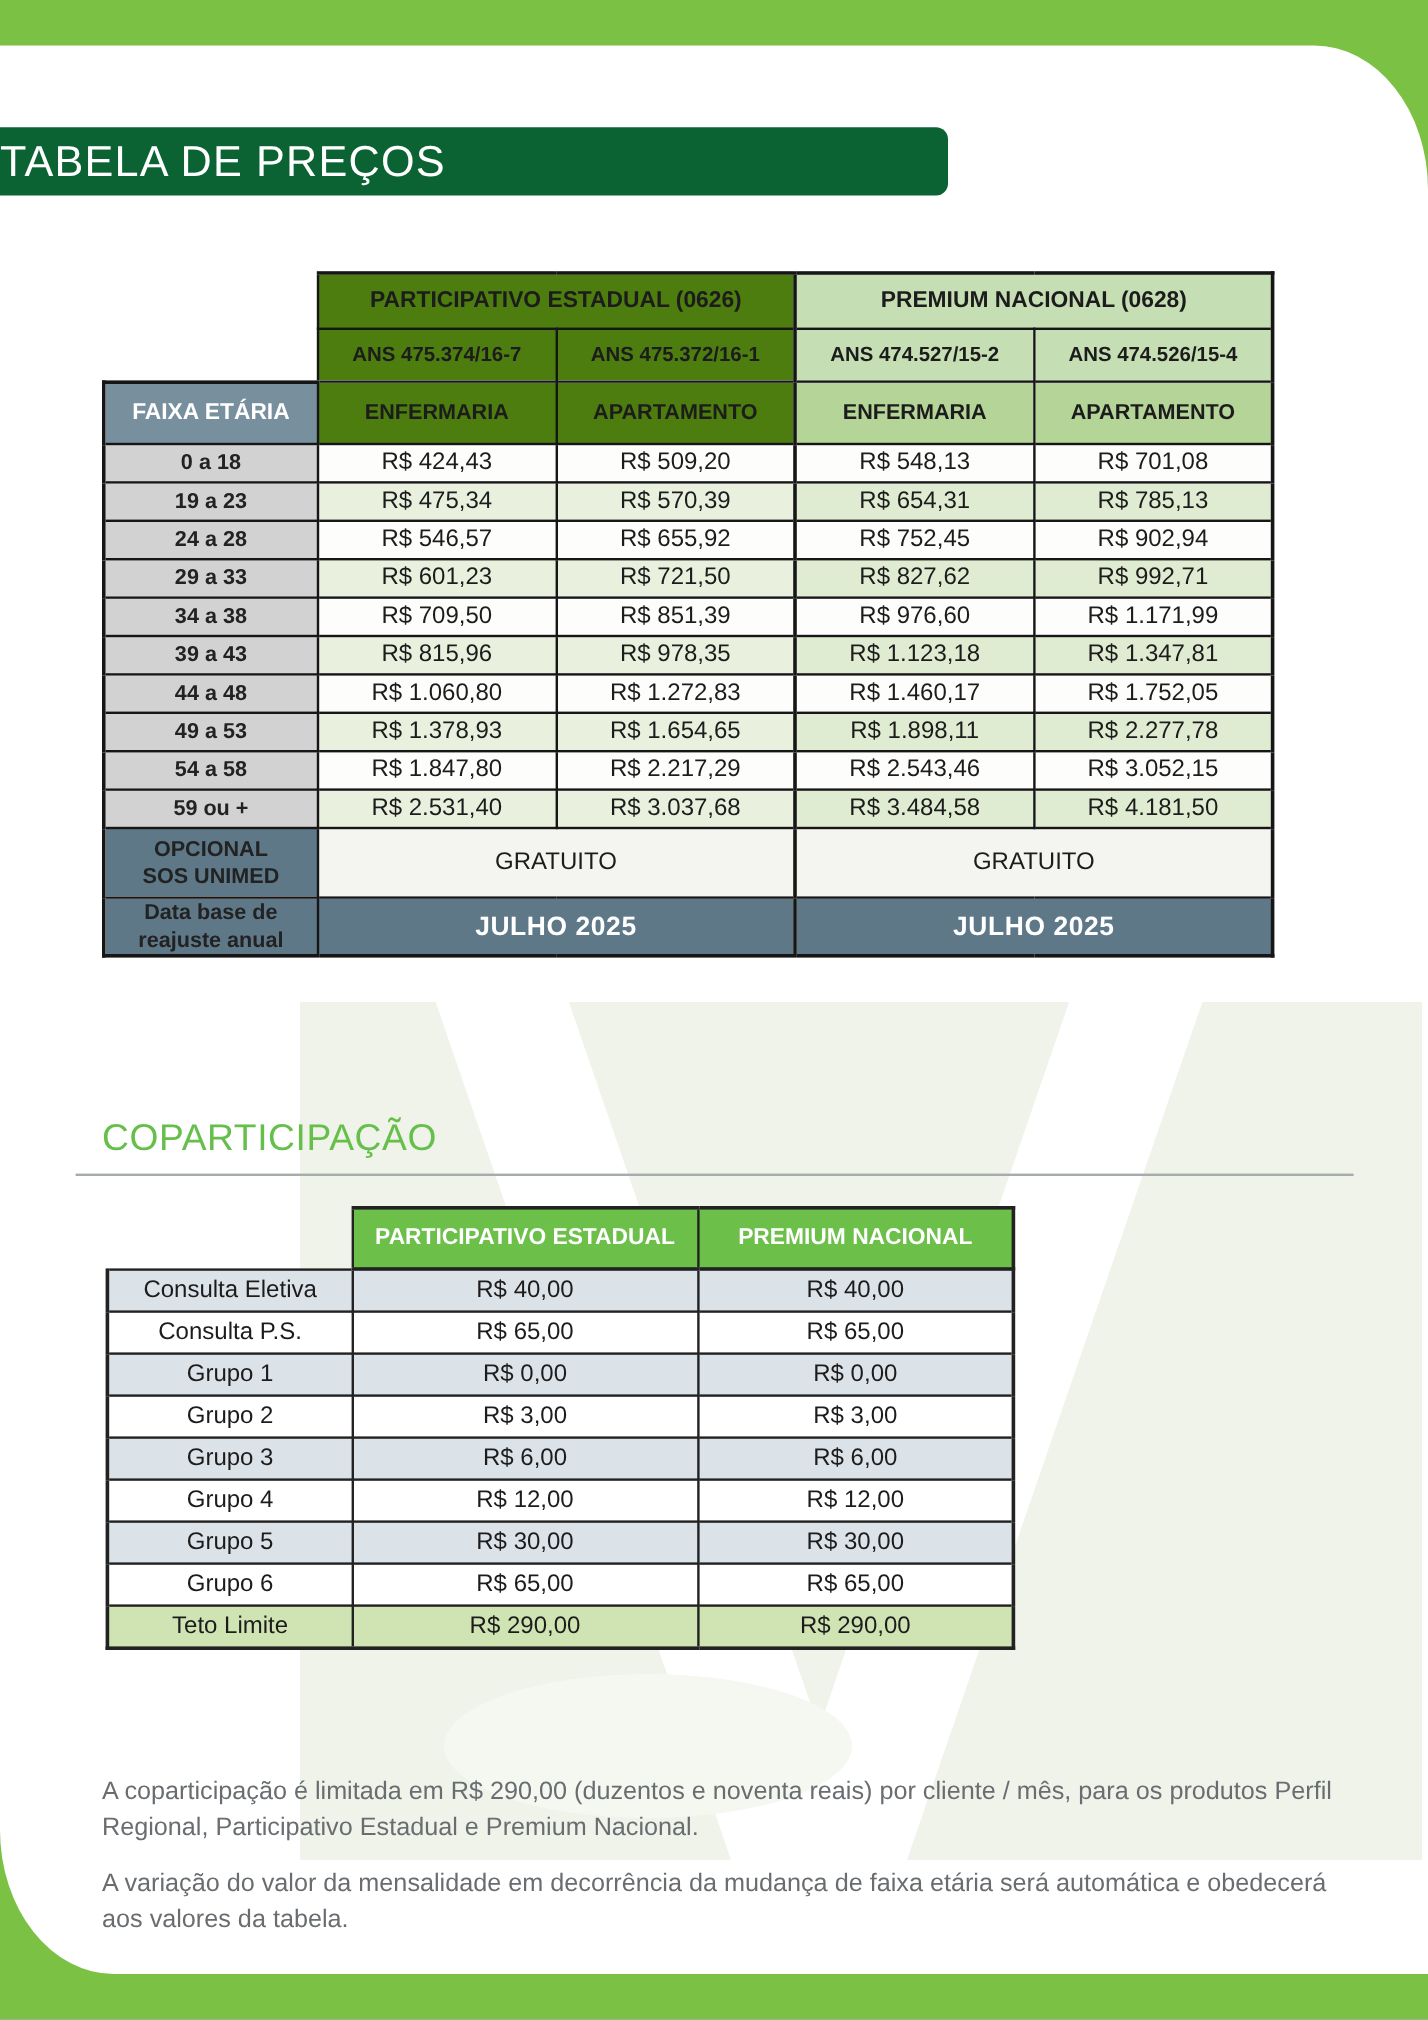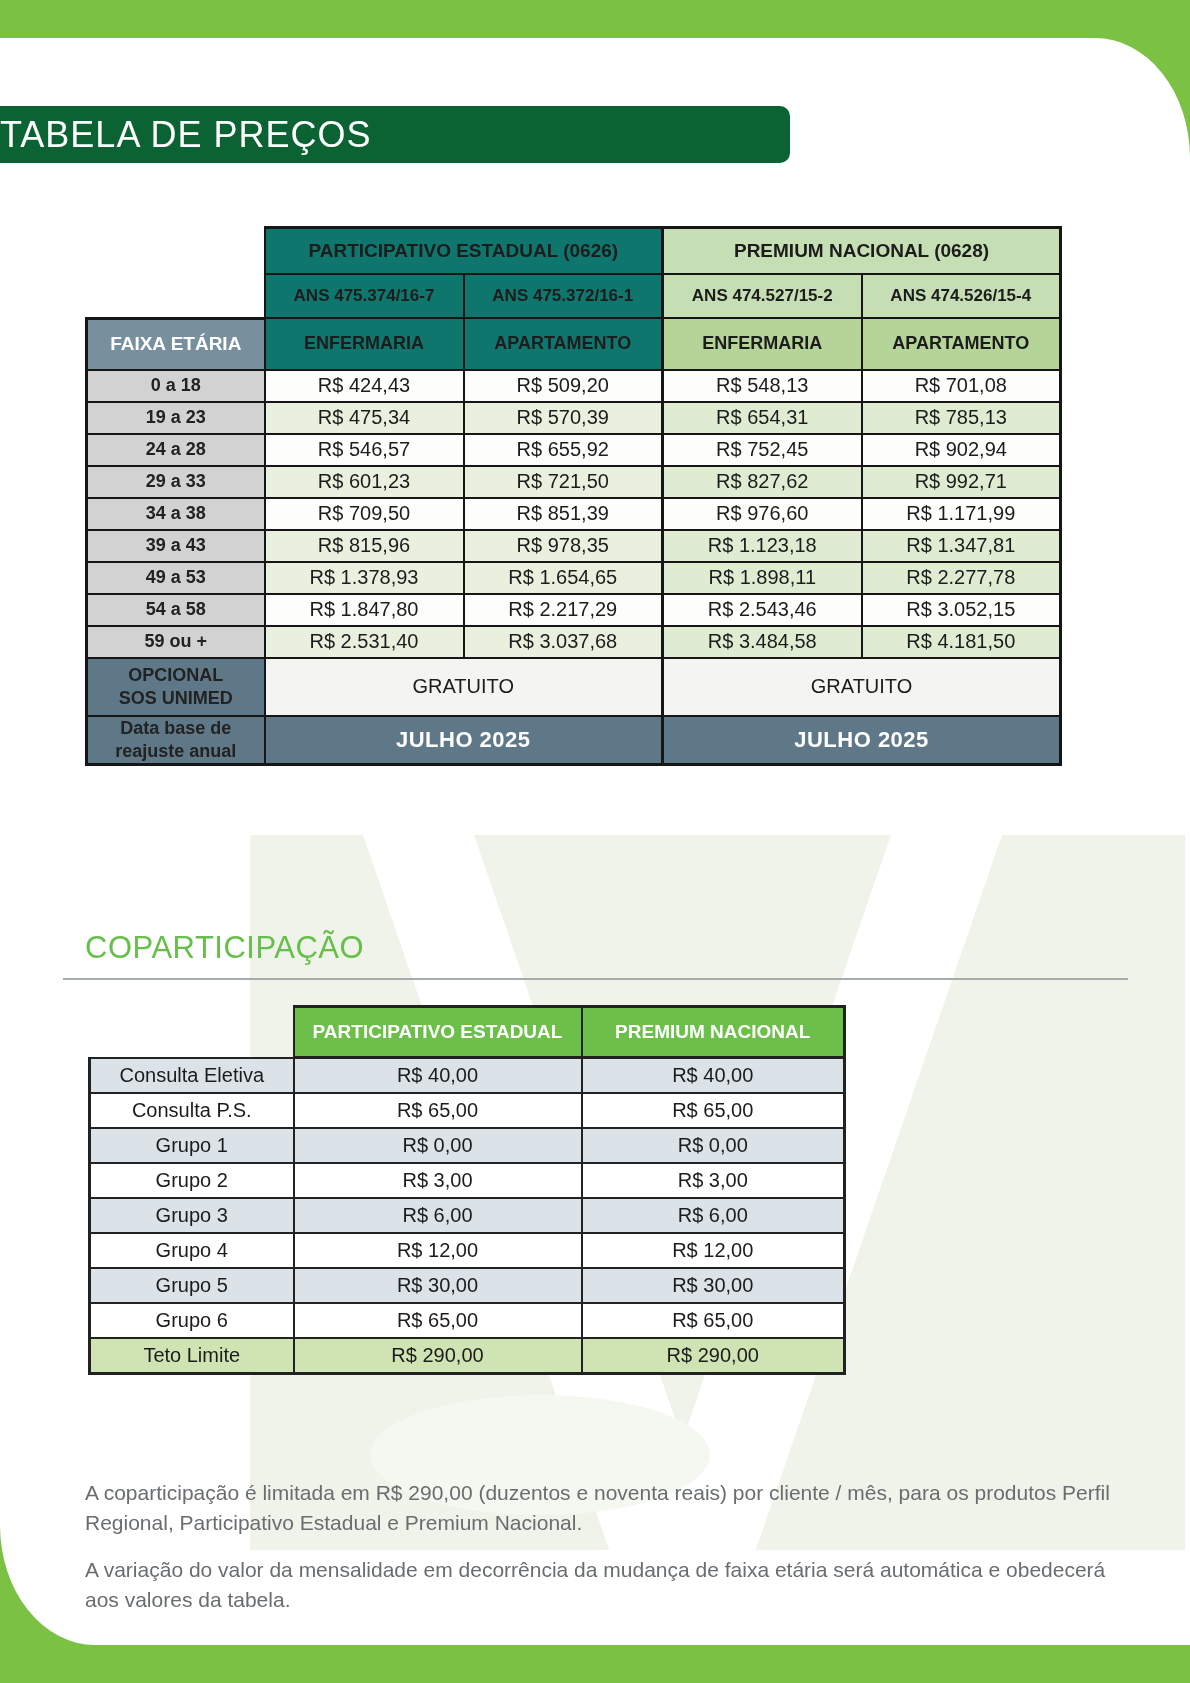--- a/index.html
+++ b/index.html
@@ -31,21 +31,21 @@
   .pricing td.blank{border:none;background:transparent;}
   .pricing td.gdiv{border-left-width:3px;}
   .pricing tr td:last-child{border-right-width:3px;}
   .pricing tr.prod td.ph{border-top-width:3px;}
   .pricing tr.lastrow td{border-bottom-width:3px;}
   .pricing td.agehdr,.pricing td.age{border-left-width:3px;}
   .pricing td.agehdr{border-top-width:3px;}
   .ph{height:44px;font-weight:bold;font-size:19px;}
   .ans{height:42px;font-weight:bold;font-size:17px;}
   .ch{height:49px;font-weight:bold;font-size:18px;}
-  .pe-h{background:#0f766e;}
+  .pe-h{background:#4d7c0f;}
   .pn-h{background:#c6deb3;}
   .pn-h2{background:#b4d498;}
   .agehdr{background:#78909e;color:#ffffff;font-weight:bold;font-size:19px;}
   .pricing td.age{background:#d2d2d2;font-weight:bold;font-size:18px;height:30px;color:#222;}
   .pricing td.val{font-size:20px;background:#fdfdfb;}
   .pricing tr.stripe td.pe{background:#e9f1de;}
   .pricing tr.stripe td.pn{background:#dfecd1;}
   .slate{background:#5e7888;color:#ffffff;}
   .opt-lbl{font-weight:bold;font-size:15px;line-height:1.25;height:56px;}
   .gratis{background:#f4f5f1;font-size:20px;height:56px;}
@@ -154,20 +154,27 @@
             <td class="val pn gdiv">R$ 976,60</td>
             <td class="val pn">R$ 1.171,99</td>
           </tr>
           <tr class="stripe">
             <td class="age">39 a 43</td>
             <td class="val pe">R$ 815,96</td>
             <td class="val pe">R$ 978,35</td>
             <td class="val pn gdiv">R$ 1.123,18</td>
             <td class="val pn">R$ 1.347,81</td>
           </tr>
+          <tr>
+            <td class="age">44 a 48</td>
+            <td class="val pe">R$ 1.060,80</td>
+            <td class="val pe">R$ 1.272,83</td>
+            <td class="val pn gdiv">R$ 1.460,17</td>
+            <td class="val pn">R$ 1.752,05</td>
+          </tr>
           <tr class="stripe">
             <td class="age">49 a 53</td>
             <td class="val pe">R$ 1.378,93</td>
             <td class="val pe">R$ 1.654,65</td>
             <td class="val pn gdiv">R$ 1.898,11</td>
             <td class="val pn">R$ 2.277,78</td>
           </tr>
           <tr>
             <td class="age">54 a 58</td>
             <td class="val pe">R$ 1.847,80</td>

